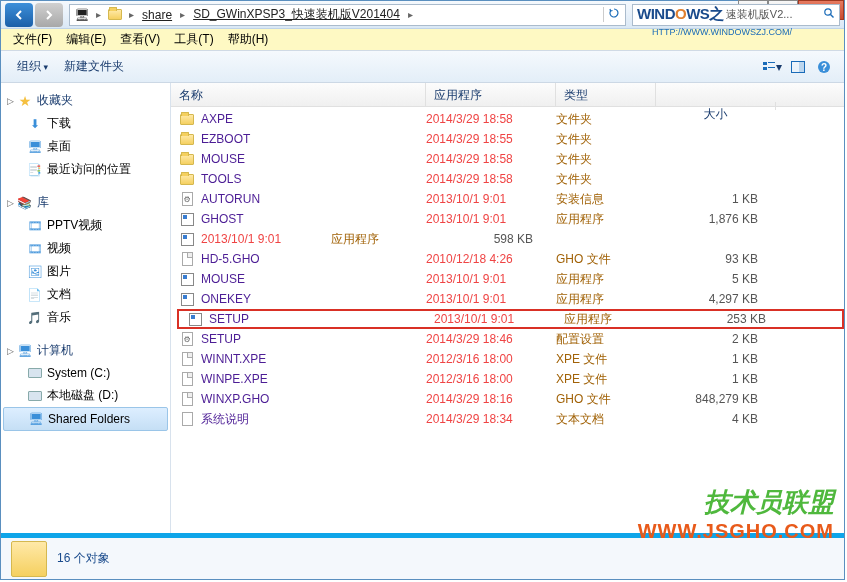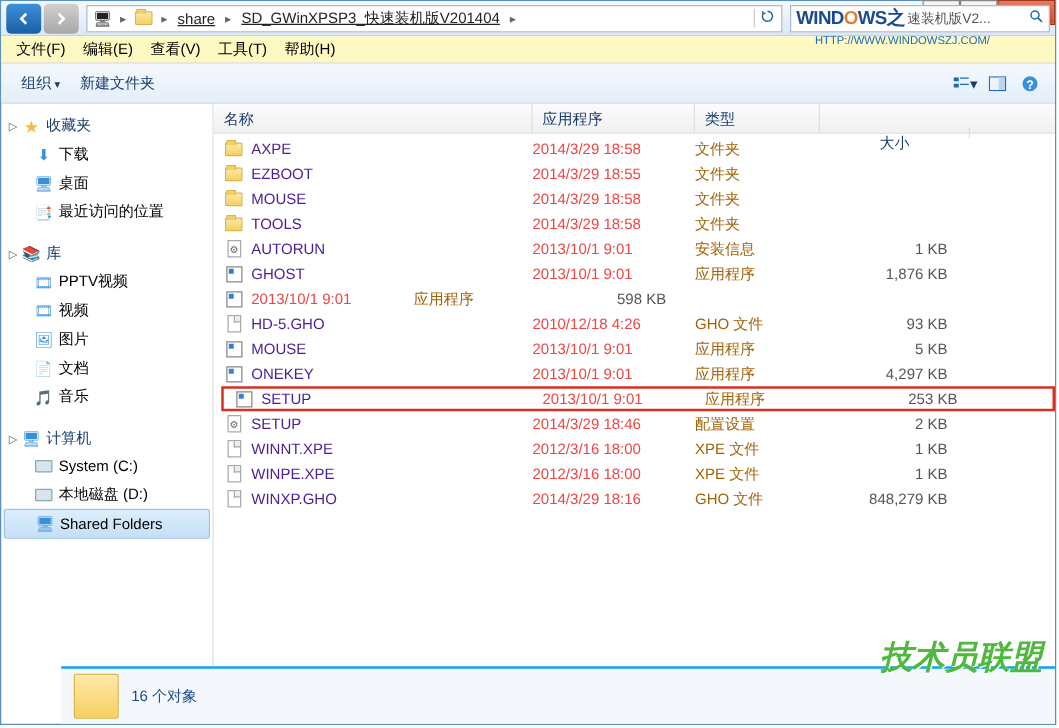--- a/index.html
+++ b/index.html
@@ -63,21 +63,21 @@
 
 .files { padding: 2px 0; }
 .file-row { display: flex; align-items: center; height: 20px; cursor: pointer; padding-left: 8px; }
 .file-row.highlighted { border: 2px solid #d93025; margin-left: 6px; background: #fff; }
 .file-row .ficon { width: 16px; height: 16px; margin-right: 6px; display: flex; align-items: center; justify-content: center; }
 .file-row .fname { width: 225px; color: #4c1d95; }
 .file-row .fdate { width: 130px; color: #ef4444; }
 .file-row .ftype { width: 100px; color: #a16207; }
 .file-row .fsize { width: 120px; text-align: right; color: #555; padding-right: 18px; }
 
-.statusbar { height: 46px; border-top: 2px solid #0ea5e9; display: flex; align-items: center; padding: 4px 10px; font-size: 12px; background: #f4f8fc; margin-left: 48px; }
+.statusbar { height: 46px; border-top: 5px solid #0ea5e9; display: flex; align-items: center; padding: 4px 10px; font-size: 12px; background: #f4f8fc; }
 .statusbar .sicon { width: 36px; height: 36px; background: linear-gradient(to bottom, #ffe9a8, #f5d060); border-radius: 2px; margin-right: 10px; border: 1px solid #d5b84f;}
 .statusbar .stext { color: #1a4b8c; }
 
 .watermark { position: absolute; right: 10px; bottom: 36px; text-align: right; pointer-events: none; }
 .watermark .wm1 { font-size: 26px; font-weight: bold; color: #4fb83d; font-style: italic; text-shadow: 1px 1px 0 #fff; }
 .watermark .wm2 { font-size: 20px; font-weight: bold; color: #e85a1a; letter-spacing: 1px; }
 
 
 .folder-ico { width: 14px; height: 11px; background: linear-gradient(to bottom, #ffe9a8, #f5d060); border: 1px solid #d5b84f; border-radius: 1px; position: relative; }
 .folder-ico::before { content: ""; position: absolute; top: -3px; left: 0; width: 6px; height: 3px; background: #f5d060; border: 1px solid #d5b84f; border-bottom: none; border-radius: 1px 1px 0 0; }
@@ -417,27 +417,37 @@
           </div>
           <div class="file-row">
             <span class="ficon">
               <span class="file-ico"></span>
             </span>
             <span class="fname">WINXP.GHO</span>
             <span class="fdate">2014/3/29 18:16</span>
             <span class="ftype">GHO 文件</span>
             <span class="fsize">848,279 KB</span>
           </div>
+          <div class="file-row">
+            <span class="ficon">
+              <span class="txt-ico"></span>
+            </span>
+            <span class="fname">系统说明</span>
+            <span class="fdate">2014/3/29 18:34</span>
+            <span class="ftype">文本文档</span>
+            <span class="fsize">4 KB</span>
+          </div>
         </div>
     </div>
 
   </div>
 
   <div class="statusbar">
     <div class="sicon"></div>
     <div class="stext">16 个对象</div>
   </div>
 
   <div class="watermark">
     <div class="wm1">技术员联盟</div>
+    <div class="wm2">WWW.JSGHO.COM</div>
   </div>
 
 </div>
 
 </body></html>

